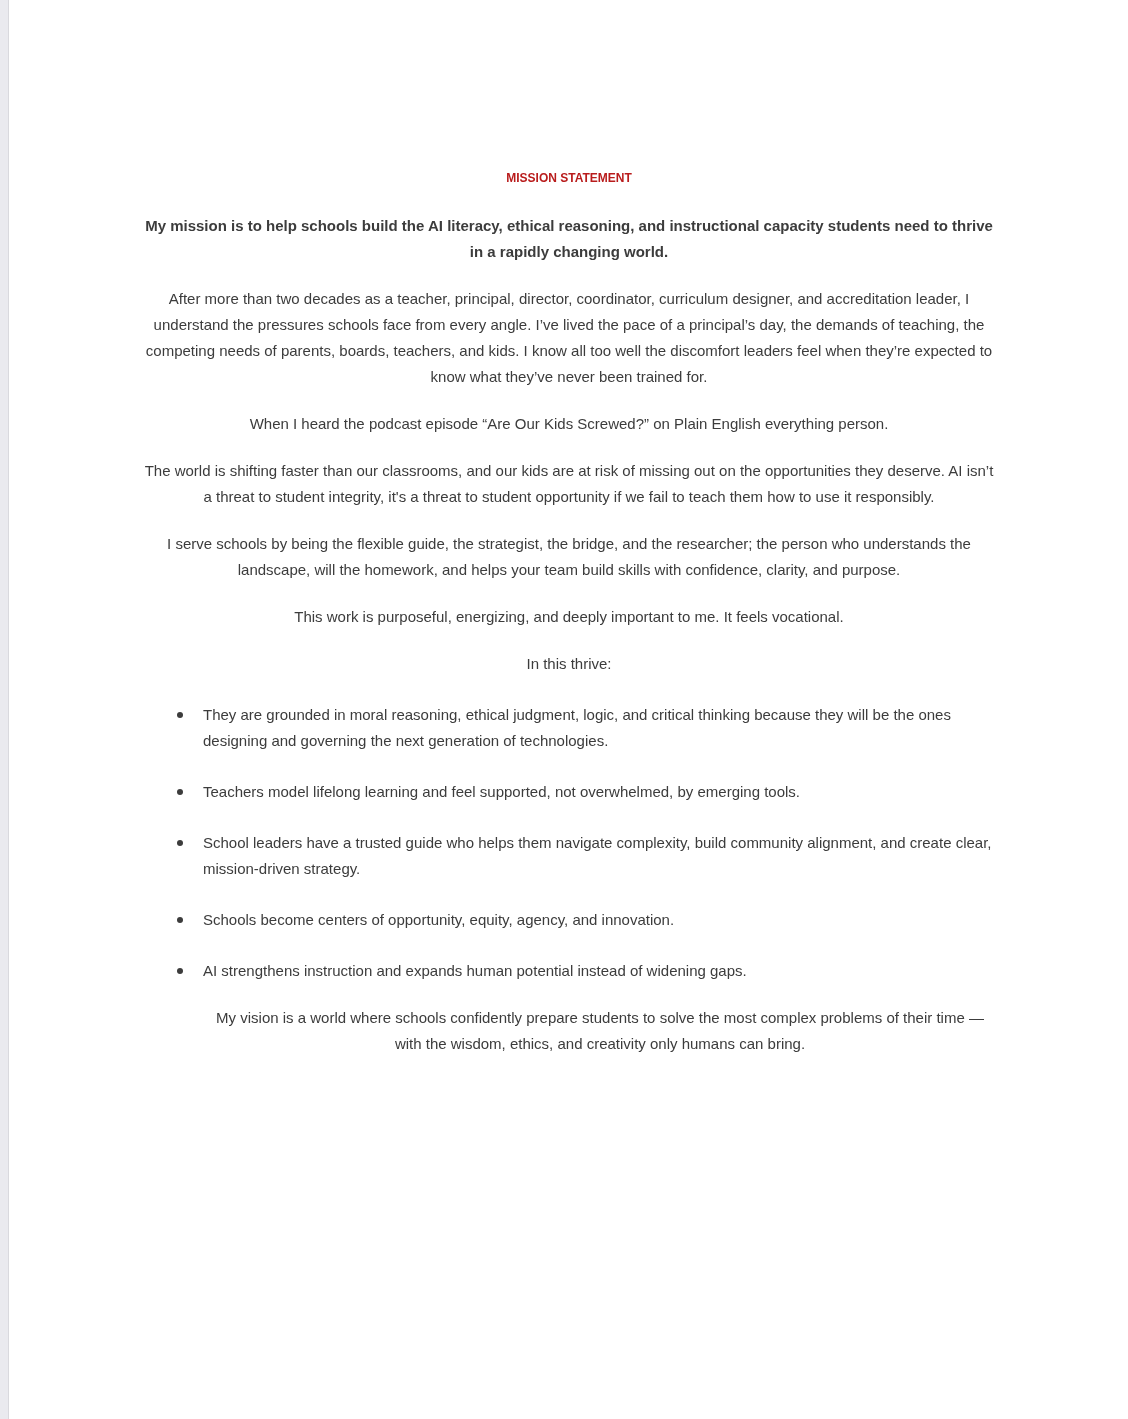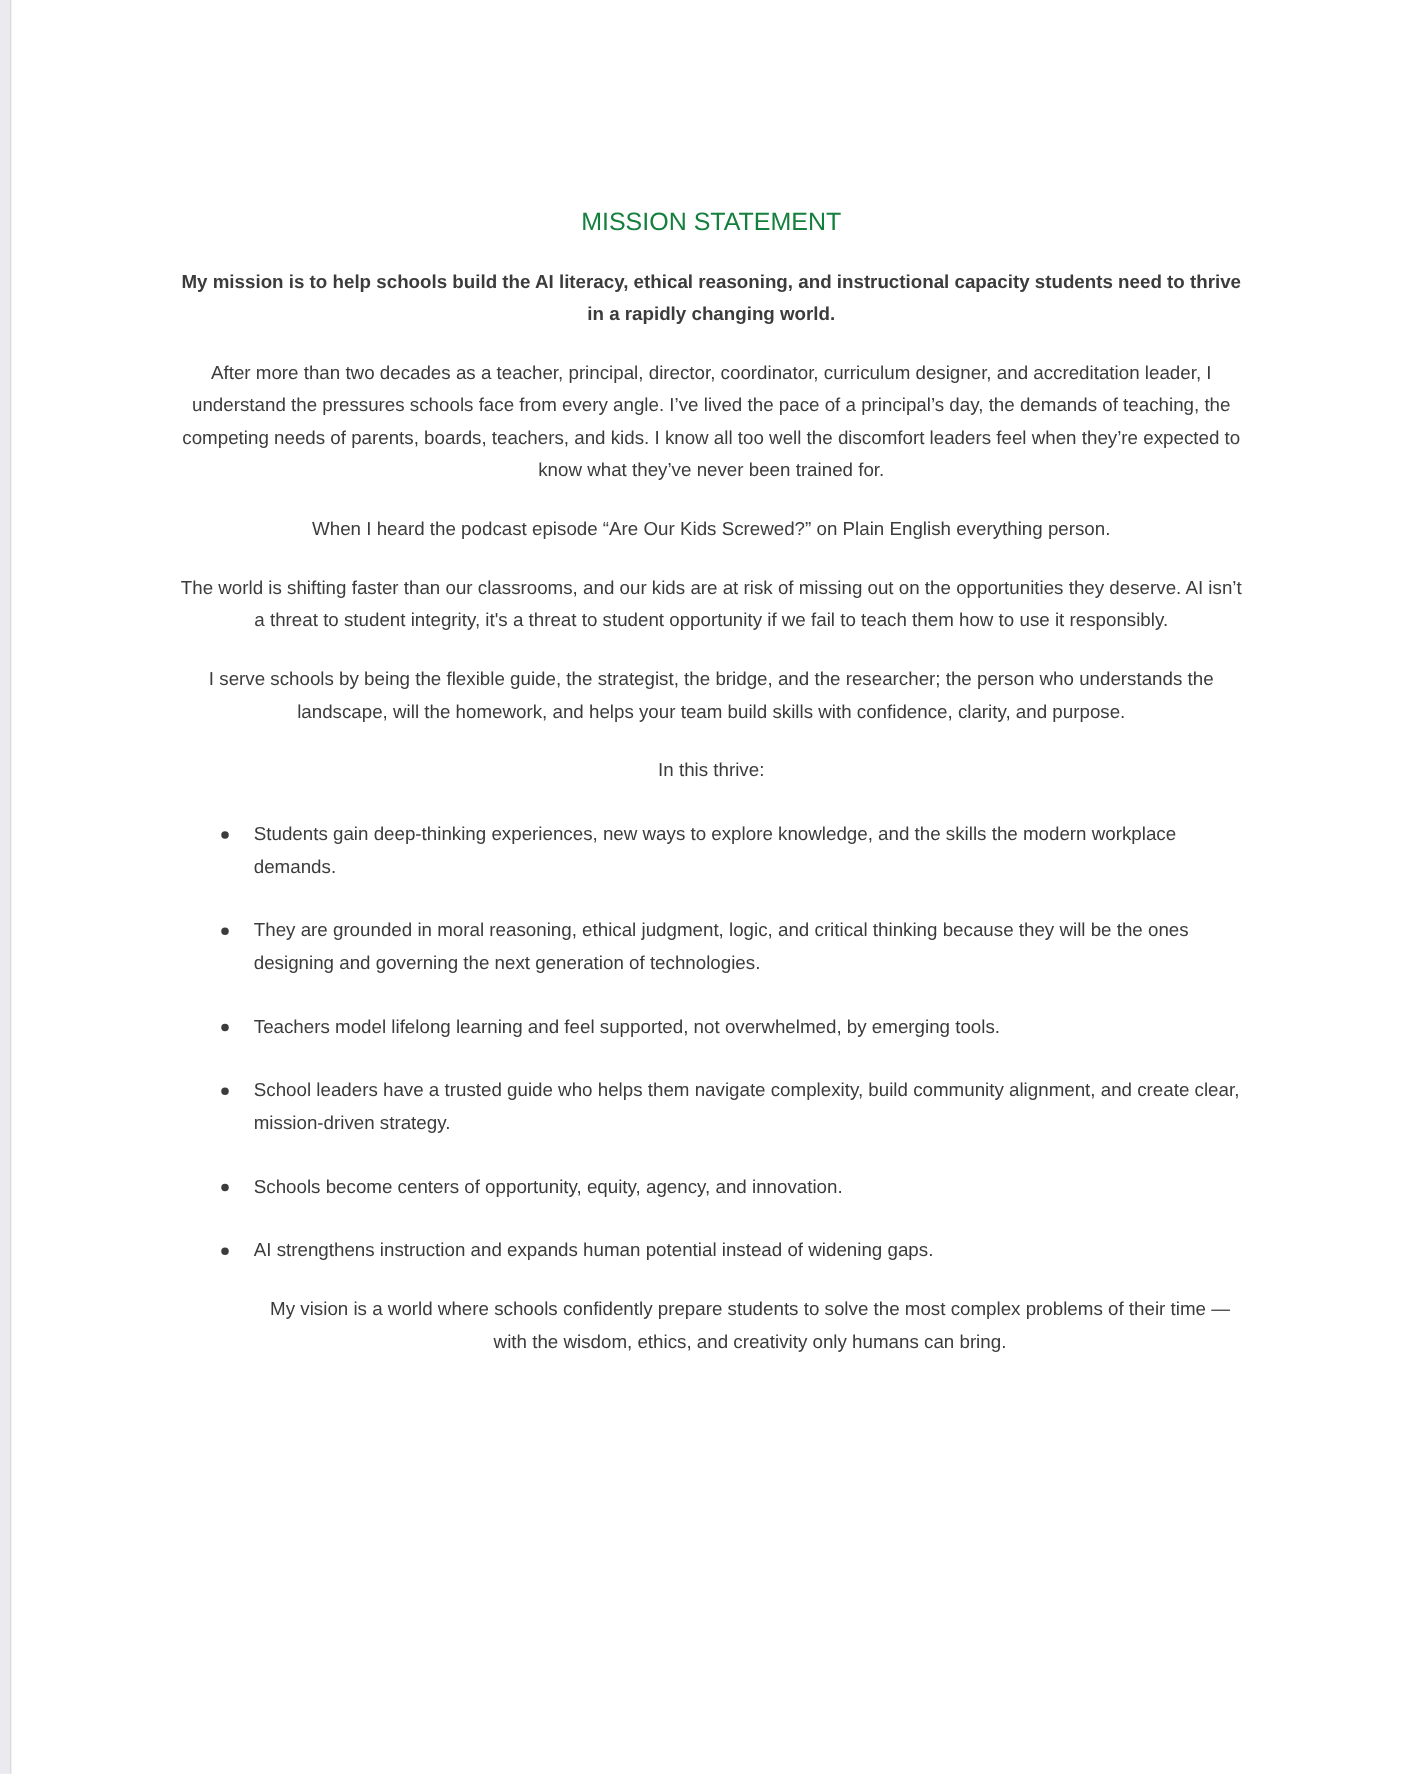--- a/index.html
+++ b/index.html
@@ -24,26 +24,26 @@
     background: #eaeaef;
     border-right: 1px solid #d9d9de;
   }
   .page {
     position: absolute;
     left: 141px;
     top: 168px;
     width: 856px;
   }
   h1.doc-title {
-    font-size: 20px;
+    font-size: 12px;
     line-height: 21px;
-    font-weight: 400;
+    font-weight: 700;
     text-align: center;
     margin: 0;
-    color: #15803d;
+    color: #b91c1c;
   }
   p.para {
     font-size: 15px;
     line-height: 26px;
     margin: 21px 0 0 0;
     white-space: pre-wrap;
     text-align: center;
   }
   p.para.first {
     margin-top: 24px;
@@ -95,26 +95,26 @@
   <p class="para bold first">My mission is to help schools build the AI literacy, ethical reasoning, and instructional capacity students need to thrive in a rapidly changing world.</p>
 
   <p class="para">After more than two decades as a teacher, principal, director, coordinator, curriculum designer, and accreditation leader, I understand the pressures schools face from every angle. I’ve lived the pace of a principal’s day, the demands of teaching, the competing needs of parents, boards, teachers, and kids. I know all too well the discomfort leaders feel when they’re expected to know what they’ve never been trained for.</p>
 
   <p class="para"><span>When I heard the podcast episode </span><span class="italic">“Are Our Kids Screwed?”</span><span> on Plain English everything person.</span></p>
 
   <p class="para">The world is shifting faster than our classrooms, and our kids are at risk of missing out on the opportunities they deserve. AI isn’t a threat to student integrity, it's a threat to student opportunity if we fail to teach them how to use it responsibly.</p>
 
   <p class="para">I serve schools by being the flexible guide, the strategist, the bridge, and the researcher; the person who understands the landscape, will the homework, and helps your team build skills with confidence, clarity, and purpose.</p>
 
+  <p class="para">This work is purposeful, energizing, and deeply important to me. It feels vocational.</p>
 
 
   <p class="para">In this thrive:</p>
 
   <ul class="bullet-list">
-    <li><span class="dot"></span><span>Students gain deep-thinking experiences, new ways to explore knowledge, and the skills the modern workplace demands.</span></li>
     <li><span class="dot"></span><span>They are grounded in moral reasoning, ethical judgment, logic, and critical thinking because they will be the ones designing and governing the next generation of technologies.</span></li>
     <li><span class="dot"></span><span>Teachers model lifelong learning and feel supported, not overwhelmed, by emerging tools.</span></li>
     <li><span class="dot"></span><span>School leaders have a trusted guide who helps them navigate complexity, build community alignment, and create clear, mission-driven strategy.</span></li>
     <li><span class="dot"></span><span>Schools become centers of opportunity, equity, agency, and innovation.</span></li>
     <li><span class="dot"></span><span>AI strengthens instruction and expands human potential instead of widening gaps.</span></li>
   </ul>
 
   <p class="para closing">My vision is a world where schools confidently prepare students to solve the most complex problems of their time — with the wisdom, ethics, and creativity only humans can bring.</p>
 
 </div>

